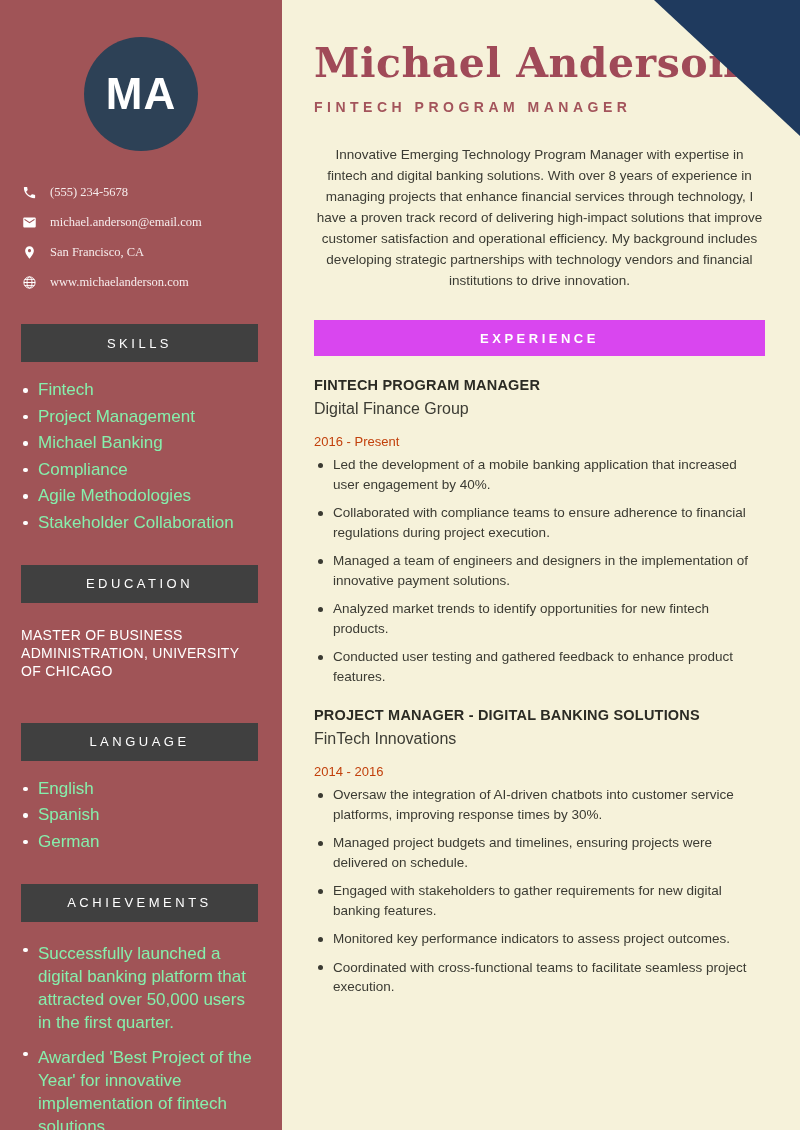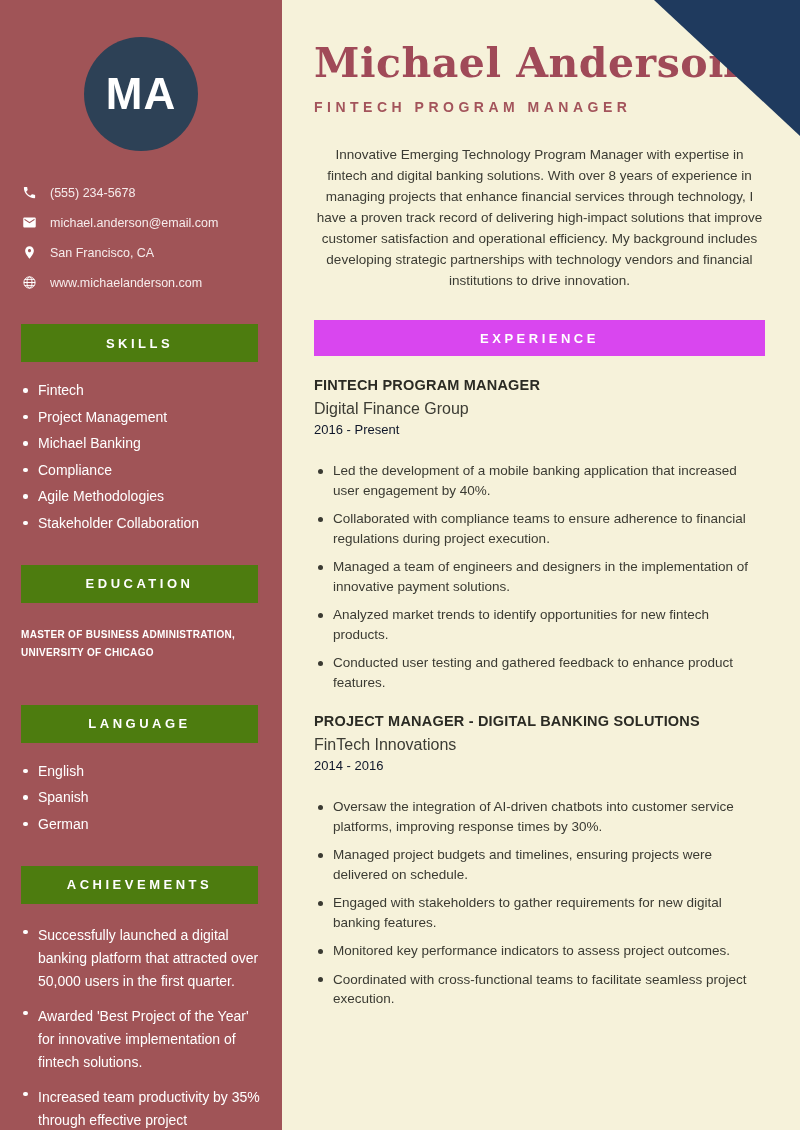--- a/index.html
+++ b/index.html
@@ -36,20 +36,21 @@
     align-items: center;
     justify-content: center;
     color: #ffffff;
     font-size: 44px;
     font-weight: 700;
     letter-spacing: 1px;
   }
   .contact {
     margin-top: 34px;
     padding: 0 20px 0 22px;
+    font-family: Liberation Serif, serif;
   }
   .contact-row {
     display: flex;
     align-items: center;
     gap: 13px;
     margin-bottom: 15px;
   }
   .contact-row .icon {
     width: 15px;
     height: 15px;
@@ -59,56 +60,56 @@
     justify-content: center;
   }
   .contact-row .icon svg { width: 15px; height: 15px; fill: #ffffff; stroke: none; }
   .contact-row .icon svg.stroked { fill: none; stroke: #ffffff; stroke-width: 1.6; }
   .contact-text { font-size: 12.5px; color: #f6ecec; }
 
   .side-section-header {
     margin: 0 24px 0 21px;
     margin-top: 34px;
     height: 38px;
-    background: #4d7c0f;
+    background: #404040;
     display: flex;
     align-items: center;
     justify-content: center;
     color: #ffffff;
     font-size: 13px;
-    font-weight: 700;
+    font-weight: 400;
     letter-spacing: 3.5px;
   }
   .side-list {
     list-style: none;
     margin: 20px 20px 0 21px;
   }
   .side-list li {
     position: relative;
     padding-left: 17px;
-    font-size: 14px;
+    font-size: 17px;
     line-height: 16px;
     margin-bottom: 10.5px;
-    color: #ffffff;
+    color: #86efac;
   }
   .side-list li::before {
     content: "";
     position: absolute;
     left: 2px;
     top: 6px;
     width: 4.5px;
     height: 4.5px;
     border-radius: 50%;
     background: #ffffff;
   }
   .side-list.loose li { margin-bottom: 12px; line-height: 23px; }
   .education-text {
     margin: 23px 24px 0 21px;
-    font-size: 10px;
-    font-weight: 700;
+    font-size: 14px;
+    font-weight: 400;
     line-height: 18px;
     letter-spacing: 0.3px;
     color: #ffffff;
     text-transform: uppercase;
   }
   .spacer-sm { height: 9px; }
 
   
   .main {
     position: relative;
@@ -167,27 +168,27 @@
     font-weight: 700;
     color: #2b2b24;
     letter-spacing: 0.2px;
   }
   .job-company {
     margin-top: 7px;
     font-size: 16px;
     color: #3c3c34;
   }
   .job-dates {
-    margin-top: 4px;
+    margin-top: 16px;
     font-size: 13px;
-    color: #0f172a;
+    color: #c2410c;
   }
   .job-bullets {
     list-style: none;
-    margin-top: 24px;
+    margin-top: 6px;
   }
   .job-bullets li {
     position: relative;
     padding-left: 19px;
     font-size: 13.5px;
     line-height: 19.5px;
     color: #3b3b33;
     margin-bottom: 9px;
   }
   .job-bullets li::before {

